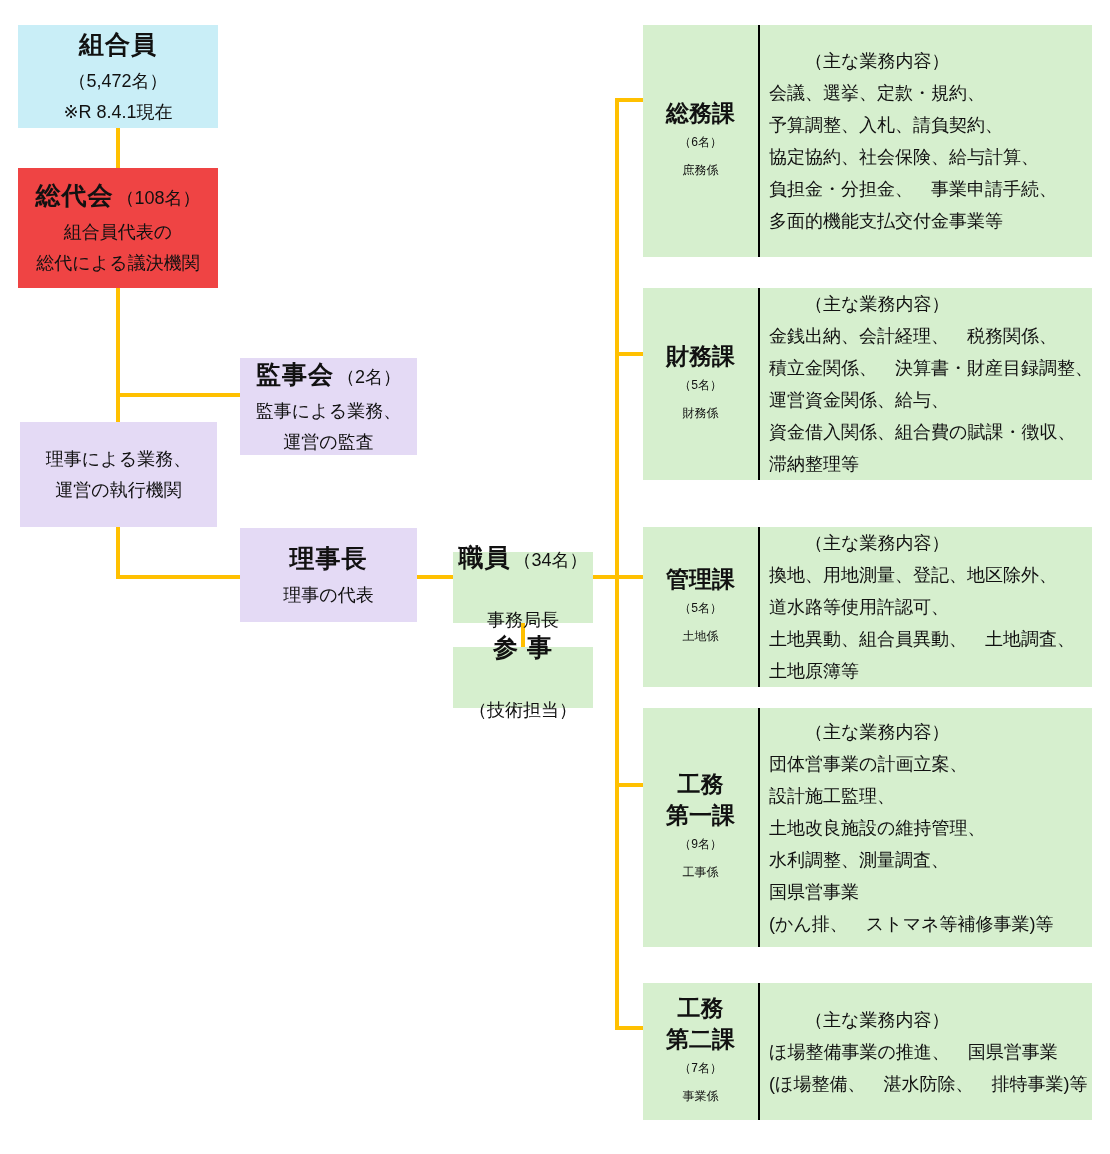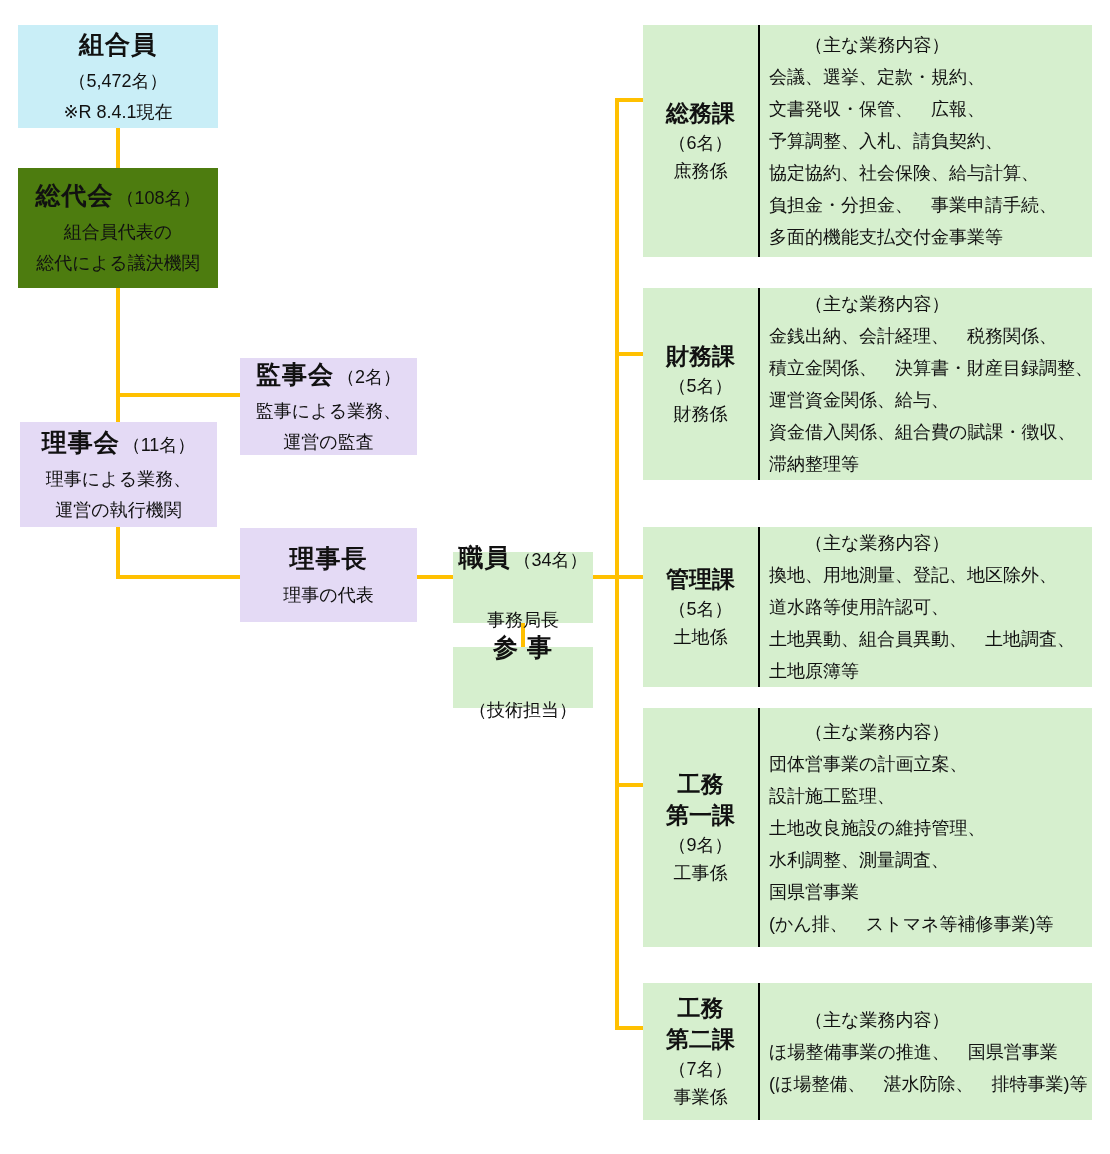--- a/index.html
+++ b/index.html
@@ -17,21 +17,21 @@
   .line.h { height:4px; }
 
   
   .node {
     position:absolute;
     display:flex; flex-direction:column;
     align-items:center; justify-content:center;
     text-align:center;
   }
   .node.cyan      { background:#c9eef7; }
-  .node.green     { background:#4d7c0f; }
+  .node.green     { background:#ef4444; }
   .node.lavender  { background:#e4daf5;align-items:center; }
   .node.lightgreen{ background:#d6efce;gap:26px; }
 
   .node-title-row { line-height:36px; white-space:nowrap; }
   .node-title { font-size:25px; font-weight:700; letter-spacing:1px; }
   .node-count { font-size:18px; font-weight:400; margin-left:3px; }
   .node-text  { font-size:18px; line-height:31px; white-space:nowrap; }
 
   
   .dept {
@@ -40,21 +40,21 @@
     background:#d6efce;
     display:flex; flex-direction:row;
   }
   .dept-left {
     width:115px; flex:0 0 115px;
     display:flex; flex-direction:column;
     align-items:center; justify-content:center;
     text-align:center;
   }
   .dept-title { font-size:23px; font-weight:700; line-height:31px; white-space:nowrap; }
-  .dept-sub   { font-size:18px; line-height:28px; white-space:nowrap; }
+  .dept-sub   { font-size:12px; line-height:28px; white-space:nowrap;font-family:Liberation Mono, monospace; }
   .dept-divider { width:2px; flex:0 0 2px; background:#000000; }
   .dept-right {
     flex:1 1 auto;
     display:flex; flex-direction:column; justify-content:center;
     padding-left:9px;
   }
   .duty-heading { font-size:18px; line-height:32px; padding-left:36px; white-space:nowrap; }
   .duty         { font-size:18px; line-height:32px; white-space:nowrap; }
 </style>
 </head>
@@ -88,21 +88,20 @@
     <div class="node-text">総代による議決機関</div>
   </div>
 
   <div class="node lavender" style="left:240px; top:358px; width:177px; height:97px;">
     <div class="node-title-row"><span class="node-title">監事会</span><span class="node-count">（2名）</span></div>
     <div class="node-text">監事による業務、</div>
     <div class="node-text">運営の監査</div>
   </div>
 
   <div class="node lavender" style="left:20px; top:422px; width:197px; height:105px;">
-    <div class="node-title-row"><span class="node-title">理事会</span><span class="node-count">（11名）</span></div>
     <div class="node-text">理事による業務、</div>
     <div class="node-text">運営の執行機関</div>
   </div>
 
   <div class="node lavender" style="left:240px; top:528px; width:177px; height:94px;">
     <div class="node-title-row"><span class="node-title">理事長</span></div>
     <div class="node-text">理事の代表</div>
   </div>
 
   <div class="node lightgreen" style="left:453px; top:552px; width:140px; height:71px;">
@@ -118,21 +117,20 @@
   <div class="dept" style="top:25px; height:232px;">
     <div class="dept-left">
       <div class="dept-title">総務課</div>
       <div class="dept-sub">（6名）</div>
       <div class="dept-sub">庶務係</div>
     </div>
     <div class="dept-divider"></div>
     <div class="dept-right">
       <div class="duty-heading">（主な業務内容）</div>
       <div class="duty">会議、選挙、定款・規約、</div>
-      <div class="duty">文書発収・保管、　広報、</div>
       <div class="duty">予算調整、入札、請負契約、</div>
       <div class="duty">協定協約、社会保険、給与計算、</div>
       <div class="duty">負担金・分担金、　事業申請手続、</div>
       <div class="duty">多面的機能支払交付金事業等</div>
     </div>
   </div>
 
   <div class="dept" style="top:288px; height:192px;">
     <div class="dept-left">
       <div class="dept-title">財務課</div>

